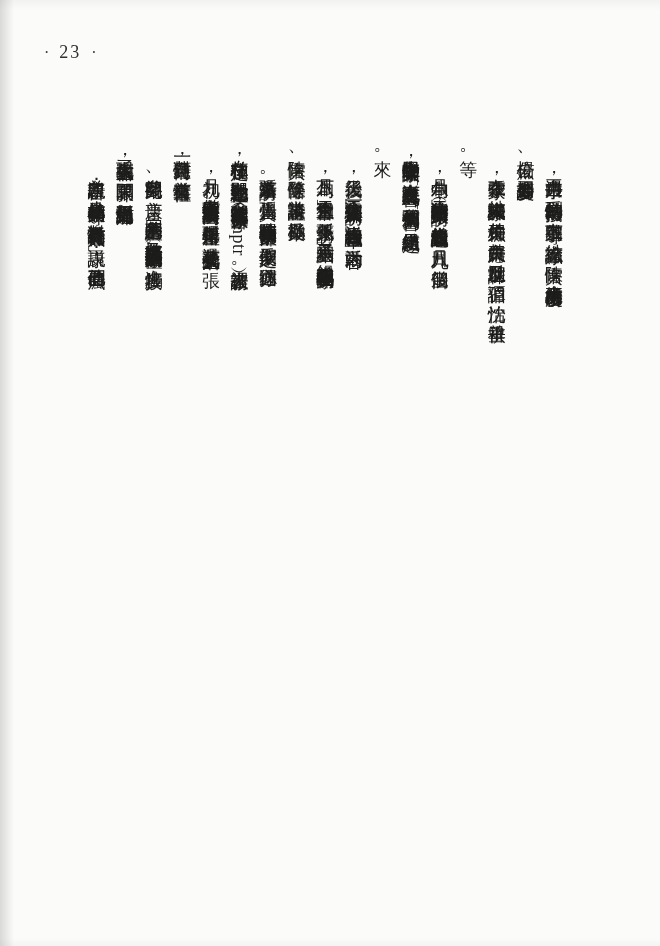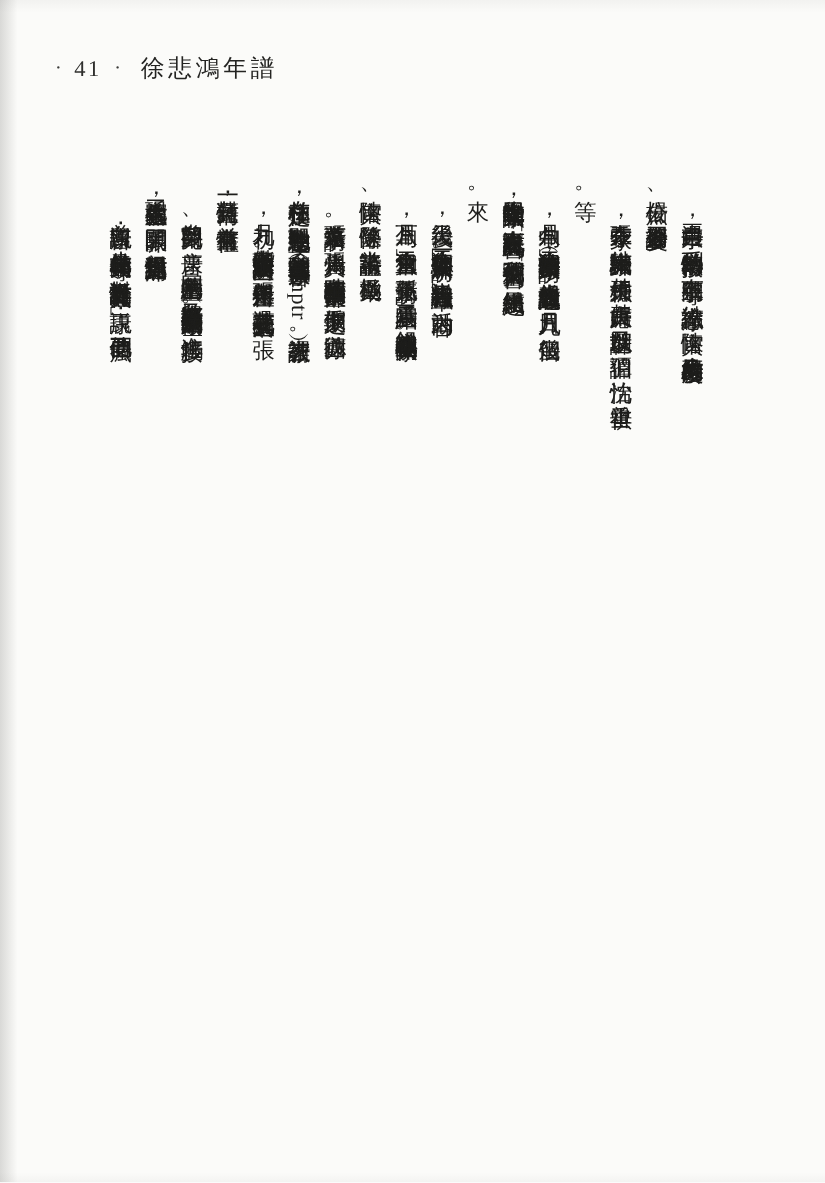--- a/index.html
+++ b/index.html
@@ -50,23 +50,22 @@
 </head>
 <body>
 
 <div class="page">
   <div class="edge-left"></div>
   <div class="edge-top"></div>
   <div class="edge-bottom"></div>
 
   <div class="running-head">
     <span class="dot">·</span>
-    <span class="num">41</span>
+    <span class="num">23</span>
     <span class="dot2">·</span>
-    <span class="title">徐悲鴻年譜</span>
   </div>
 
   <div class="body-text">
       <div class="para">
         <div class="col indent">再遇宗白華，受到宗的熱情接待。在宗的引導下，結識徐志摩、陳寅恪、俞大維及楊度的兩公子</div>
         <div class="col">楊公庶、楊公召等許多朋友。</div>
       </div>
       <div class="para">
         <div class="col indent">在張季才家，結識朱家驊夫婦、黃伯樵夫婦、黃應白夫婦，以及胡世譯、譚伯羽、沈怡、曾垂祺</div>
         <div class="col">等。</div>

